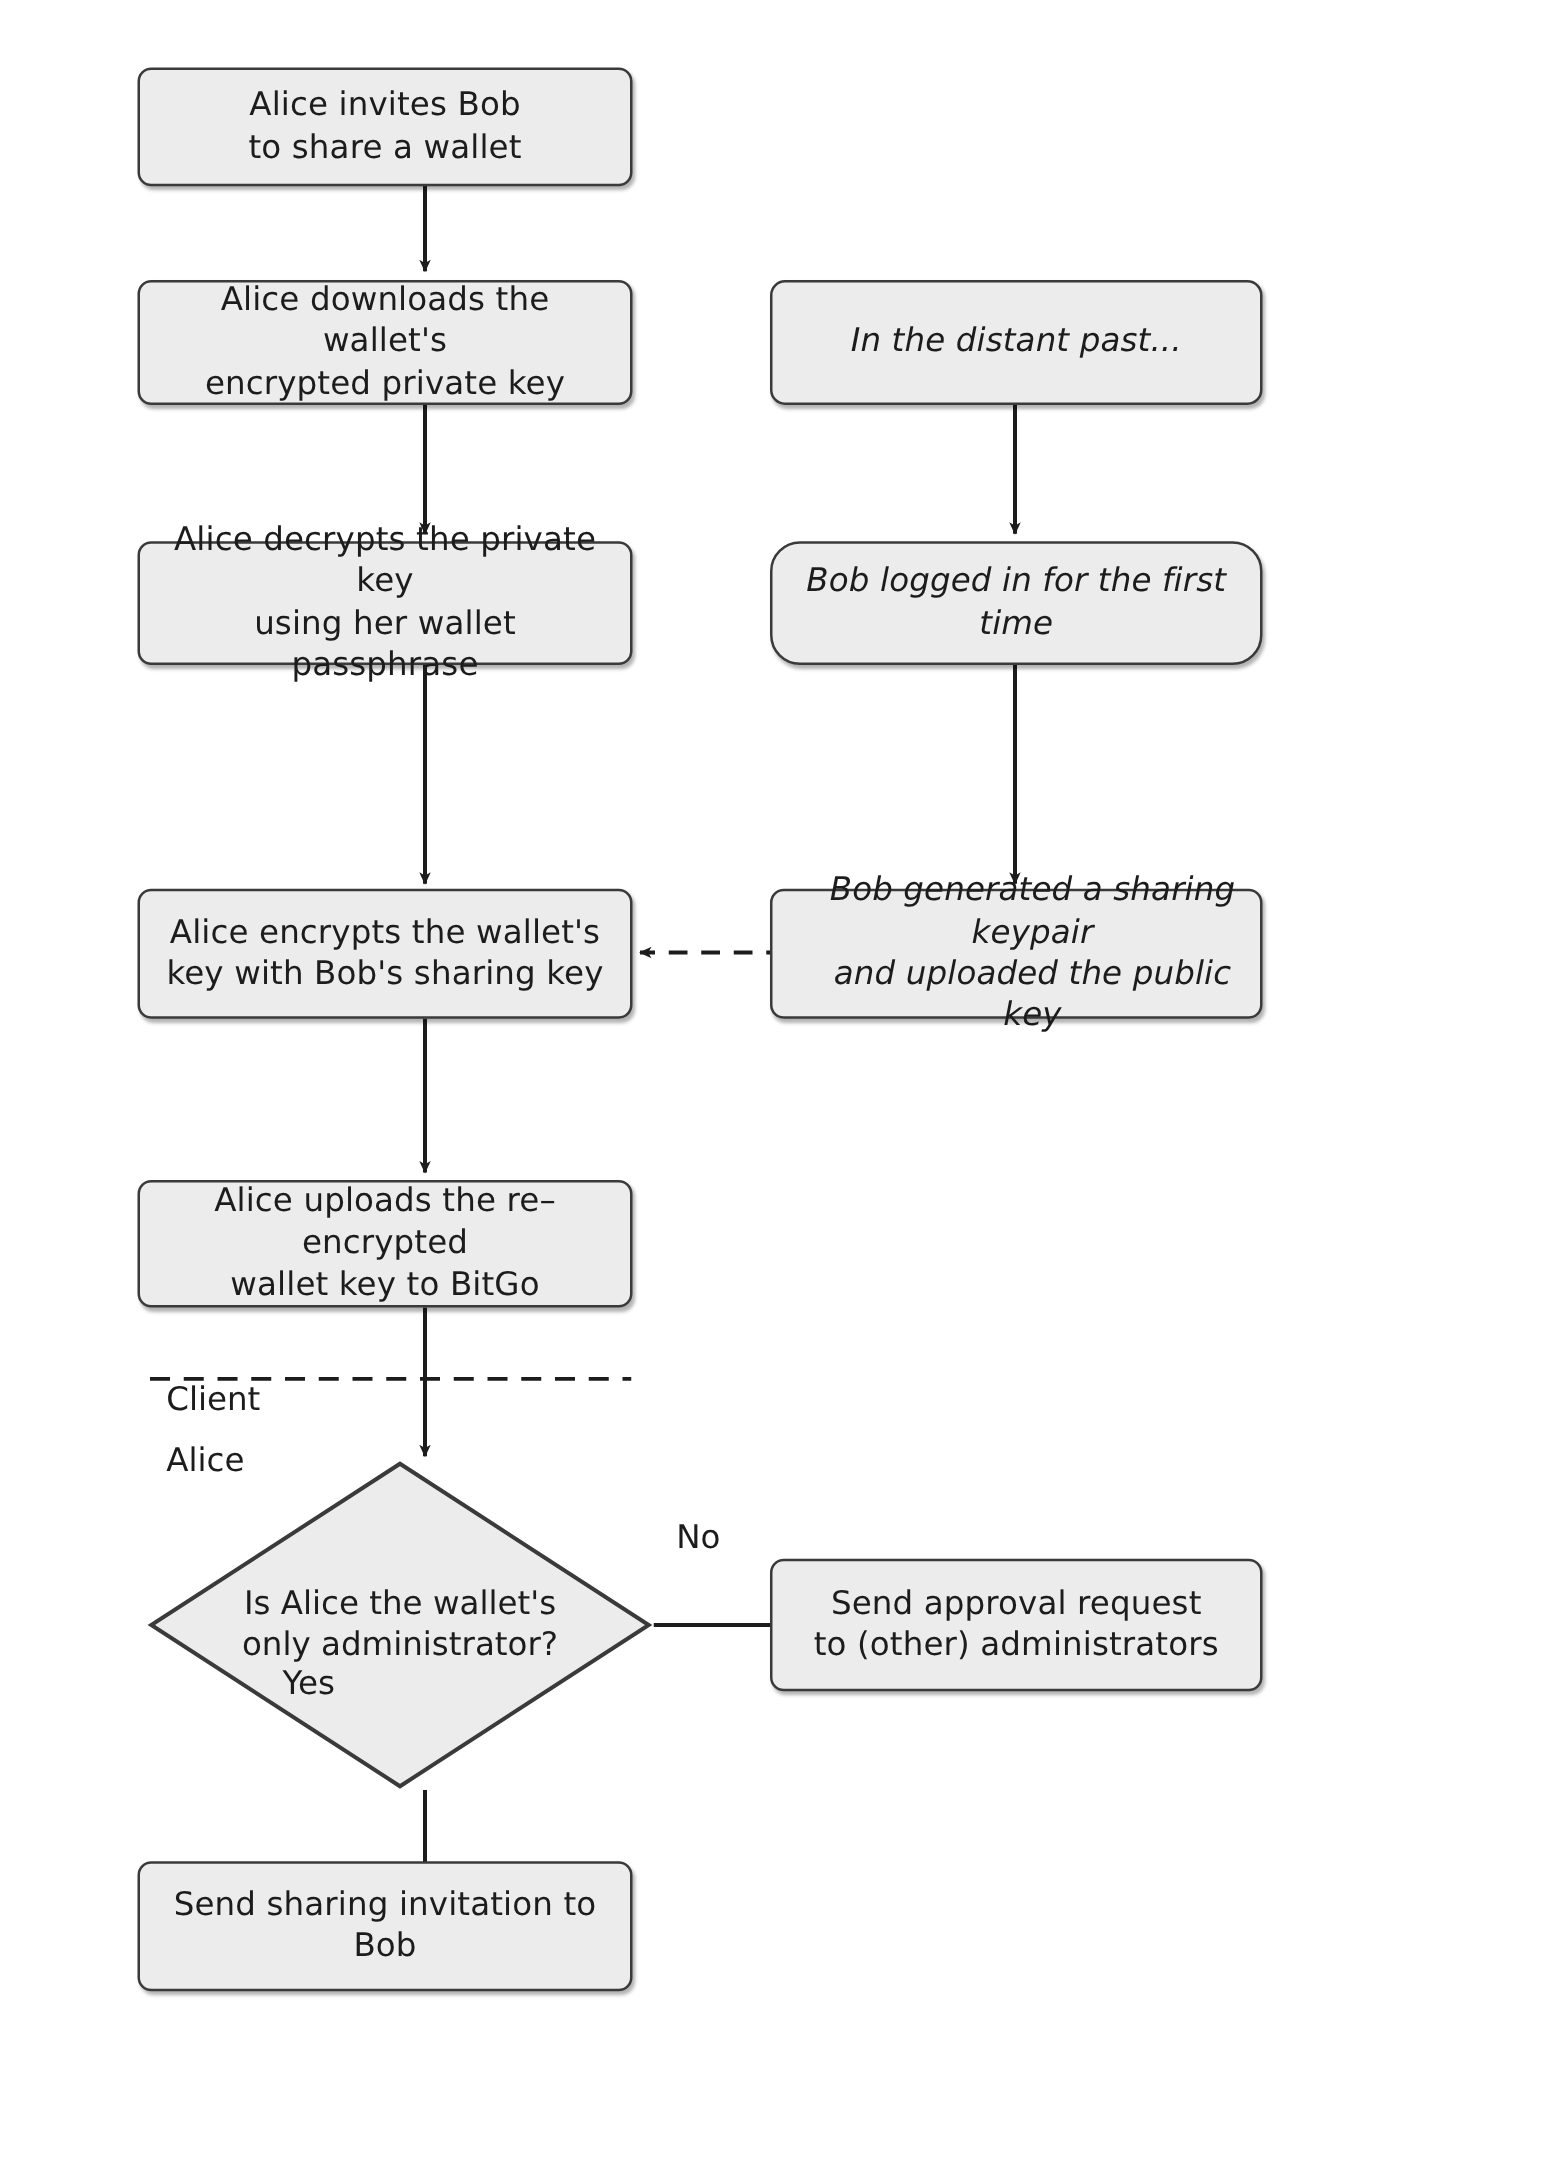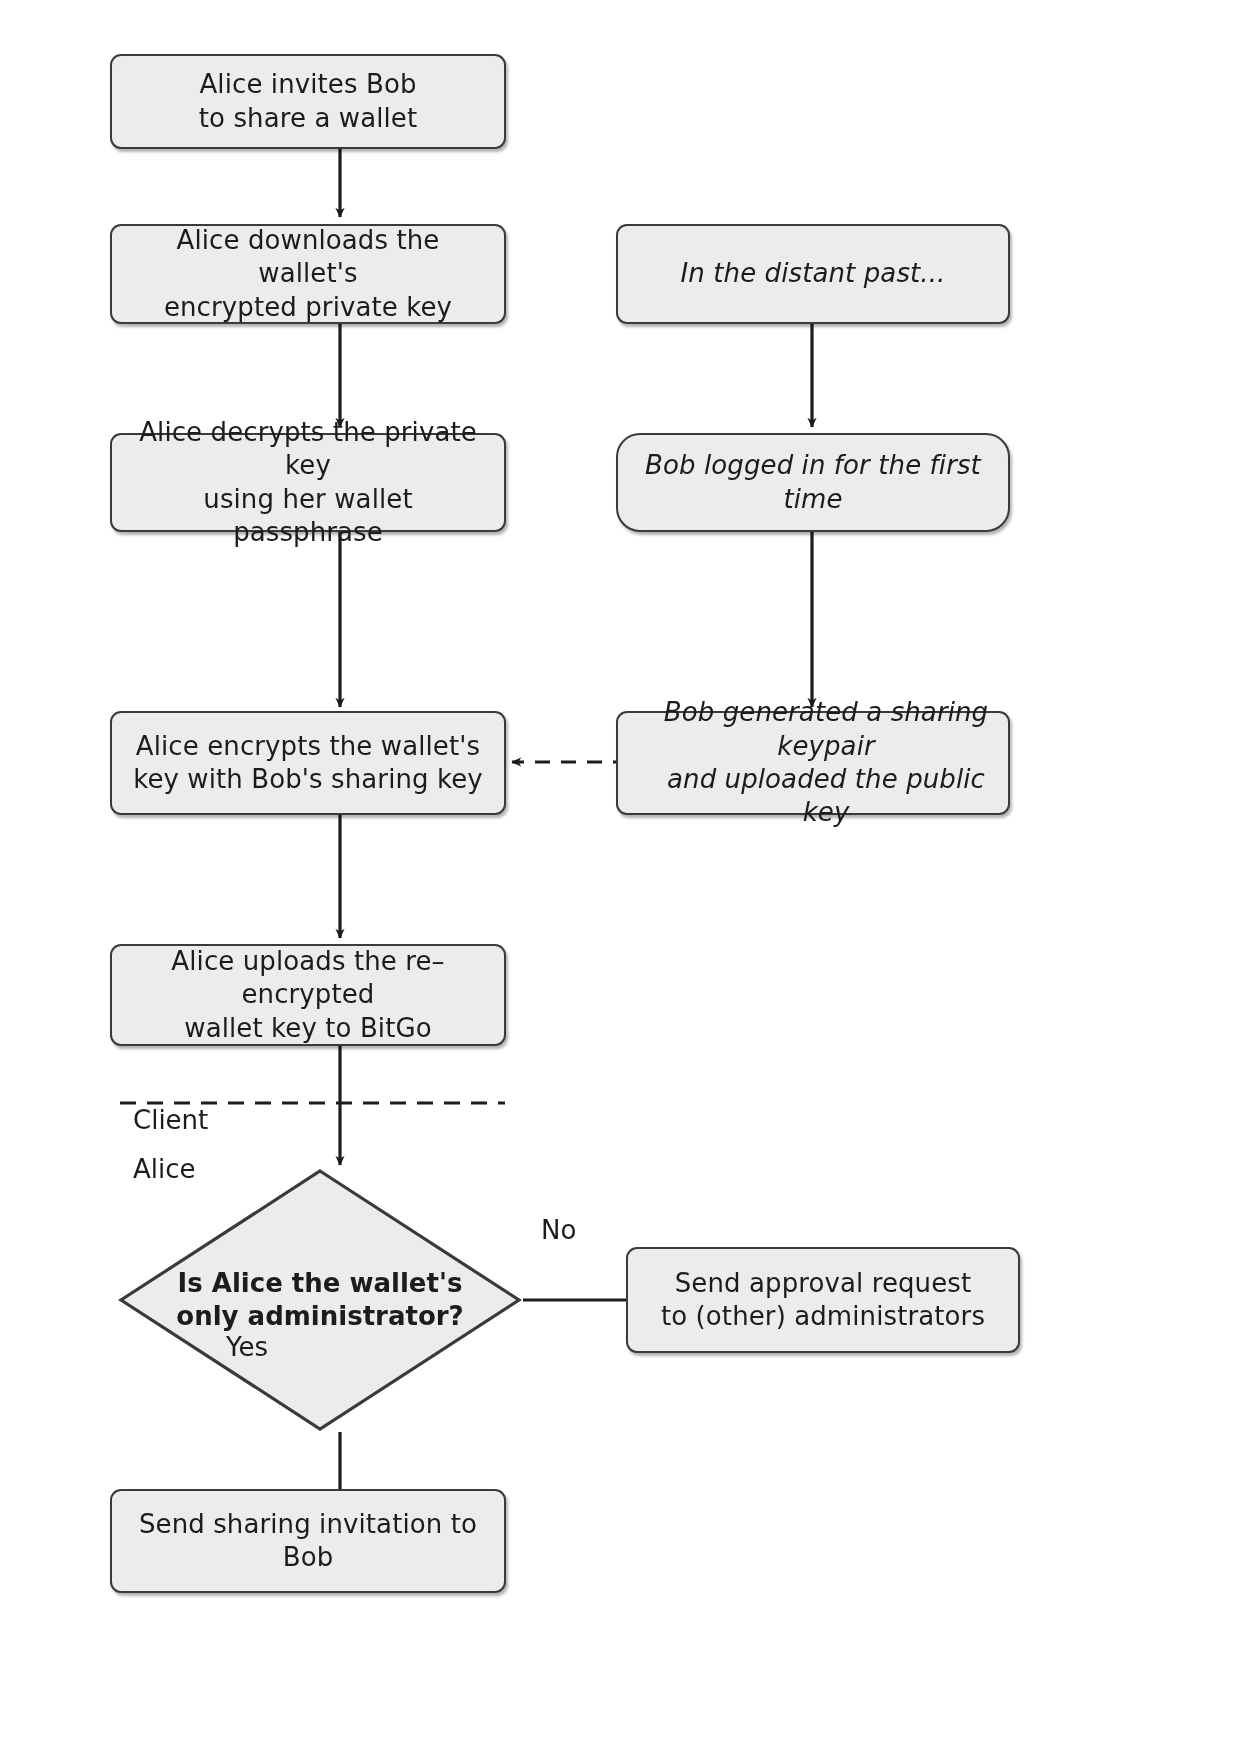--- a/index.html
+++ b/index.html
@@ -62,21 +62,20 @@
     width: 100%;
     height: 100%;
     display: flex;
     align-items: center;
     justify-content: center;
     text-align: center;
     font-size: 26px;
     line-height: 1.28;
     color: #1c1c1c;
     white-space: pre-line;
-    font-weight: bold;
   }
   .edge-label {
     position: absolute;
     font-size: 26px;
     color: #1c1c1c;
     white-space: nowrap;
   }
   .lane-label {
     position: absolute;
     font-size: 26px;
@@ -142,34 +141,34 @@
 
   <div class="node" style="left:110px; top:944px; width:396px; height:102px;">
     <span>Alice uploads the re–encrypted
 wallet key to BitGo</span>
   </div>
 
   <div class="node" style="left:110px; top:1489px; width:396px; height:104px;">
     <span>Send sharing invitation to Bob</span>
   </div>
 
-  <div class="node past" style="left:616px; top:224px; width:394px; height:100px;">
+  <div class="node past" style="left:616px; top:224px; width:394px; height:100px;border-radius:12px;">
     <span>In the distant past...</span>
   </div>
 
   <div class="node past" style="left:616px; top:433px; width:394px; height:99px;border-radius:24px;">
     <span>Bob logged in for the first time</span>
   </div>
 
   <div class="node past" style="left:616px; top:711px; width:394px; height:104px;padding-left:40px;">
     <span>Bob generated a sharing keypair
 and uploaded the public key</span>
   </div>
 
-  <div class="node" style="left:616px; top:1247px; width:394px; height:106px;margin-left:10px;">
+  <div class="node" style="left:616px; top:1247px; width:394px; height:106px;">
     <span>Send approval request
 to (other) administrators</span>
   </div>
 
   <div class="diamond-wrap" style="left:118px; top:1168px; width:404px; height:264px;">
     <svg width="404" height="264" viewBox="0 0 404 264">
       <polygon points="202,3 401,132 202,261 3,132" fill="#ececec" stroke="#3a3a3a" stroke-width="3.2" stroke-linejoin="miter"></polygon>
     </svg>
     <div class="diamond-label">Is Alice the wallet's
 only administrator?</div>

